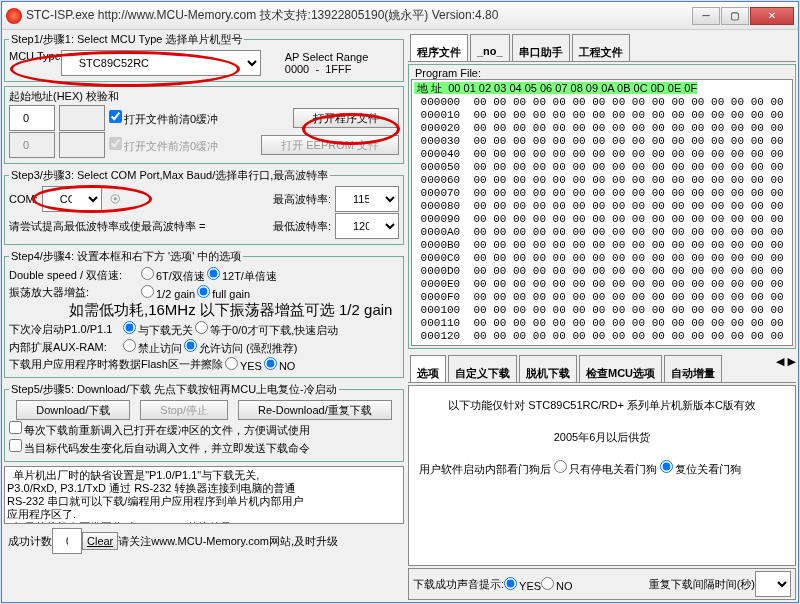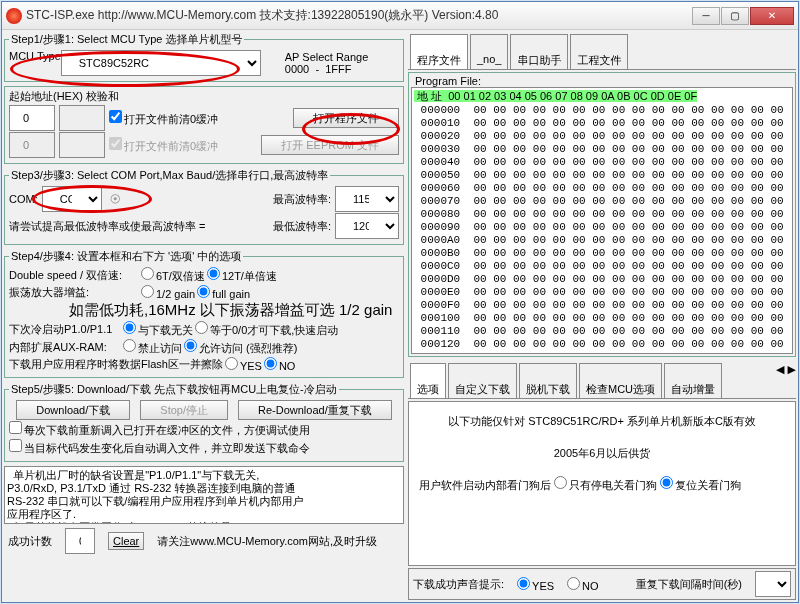--- a/index.html
+++ b/index.html
@@ -21,24 +21,24 @@
 select, input[type=text] { border: 1px solid #888; background: #fff; font-size: 11px; height: 26px; padding: 0 13px; }
 input[type=text].ro { background: #eee; }
 .btn { border: 1px solid #888; background: linear-gradient(#fcfcfc,#e2e2e2); height: 20px; padding: 0 19px; font-size: 11px; cursor: pointer; }
 .btn:disabled { color: #888; }
 .chk { margin-right: 2px; }
 .radio { margin-right: 2px; }
 .infoarea { border: 1px solid #888; background: #fff; height: 58px; padding: 2px; overflow: hidden; font-size: 11px; line-height: 13px; }
 .hex { border: 1px solid #888; background: #fff; font-family: "Courier New", monospace; font-size: 11px; padding: 2px; white-space: pre; overflow: hidden; line-height: 13px; flex:1; }
 .hex-hdr { background: #7fff7f; display:inline; }
 .tabs { display:flex; gap: 2px; border-bottom:1px solid #888; padding: 2px 0 0 2px; font-size:11px; }
-.tab { border:1px solid #888; border-bottom:none; padding: 18px 6px 1px 6px; background:#f0f0f0; }
+.tab { border:1px solid #888; border-bottom:none; padding: 10px 6px 1px 6px; background:#f0f0f0;font-weight:bold; }
 .tab.active { background:#fff; }
 .rightmain { border:1px solid #888; background:#fff; flex:1; padding:8px 4px; text-align:center; font-size:11px; line-height:22px; display:flex; flex-direction:column; justify-content:flex-start; gap:10px;}
-.bottomrow { display:flex; align-items:center; gap:13px; padding:2px 4px; font-size:11px; }
+.bottomrow { display:flex; align-items:center; gap:0; padding:2px 4px; font-size:11px; }
 .annot { position:absolute; border:3px solid #d00; border-radius:50%/50%; pointer-events:none; }
 .container { position:relative; }
 .small { font-size:15px; }
 .tight { gap:2px; }
 </style>
 </head>
 <body>
 <div class="container">
 
 <div class="window">

